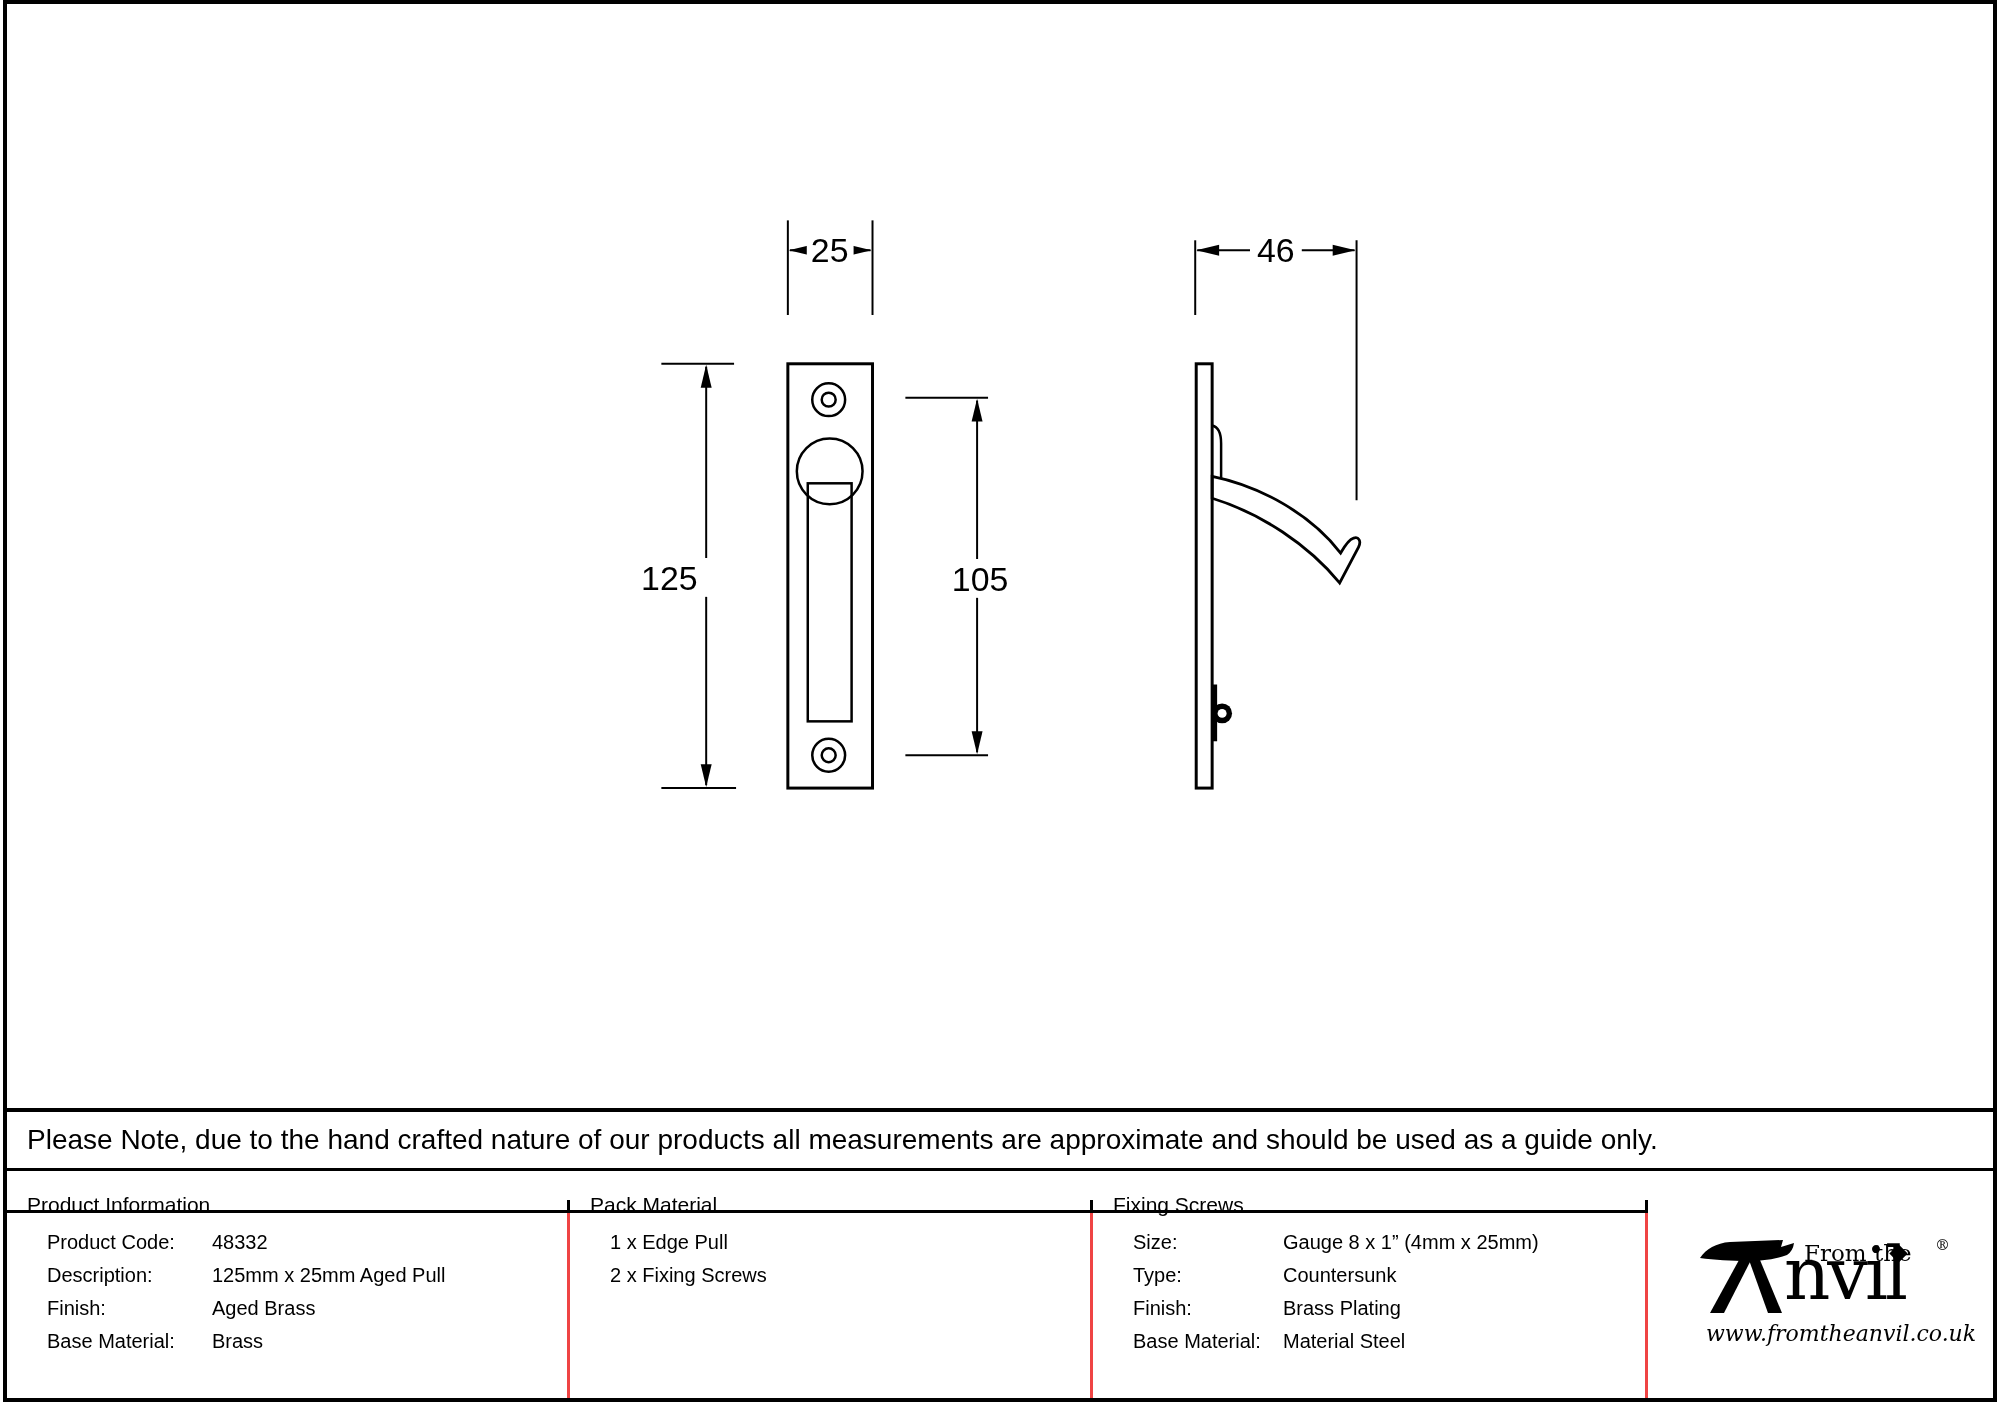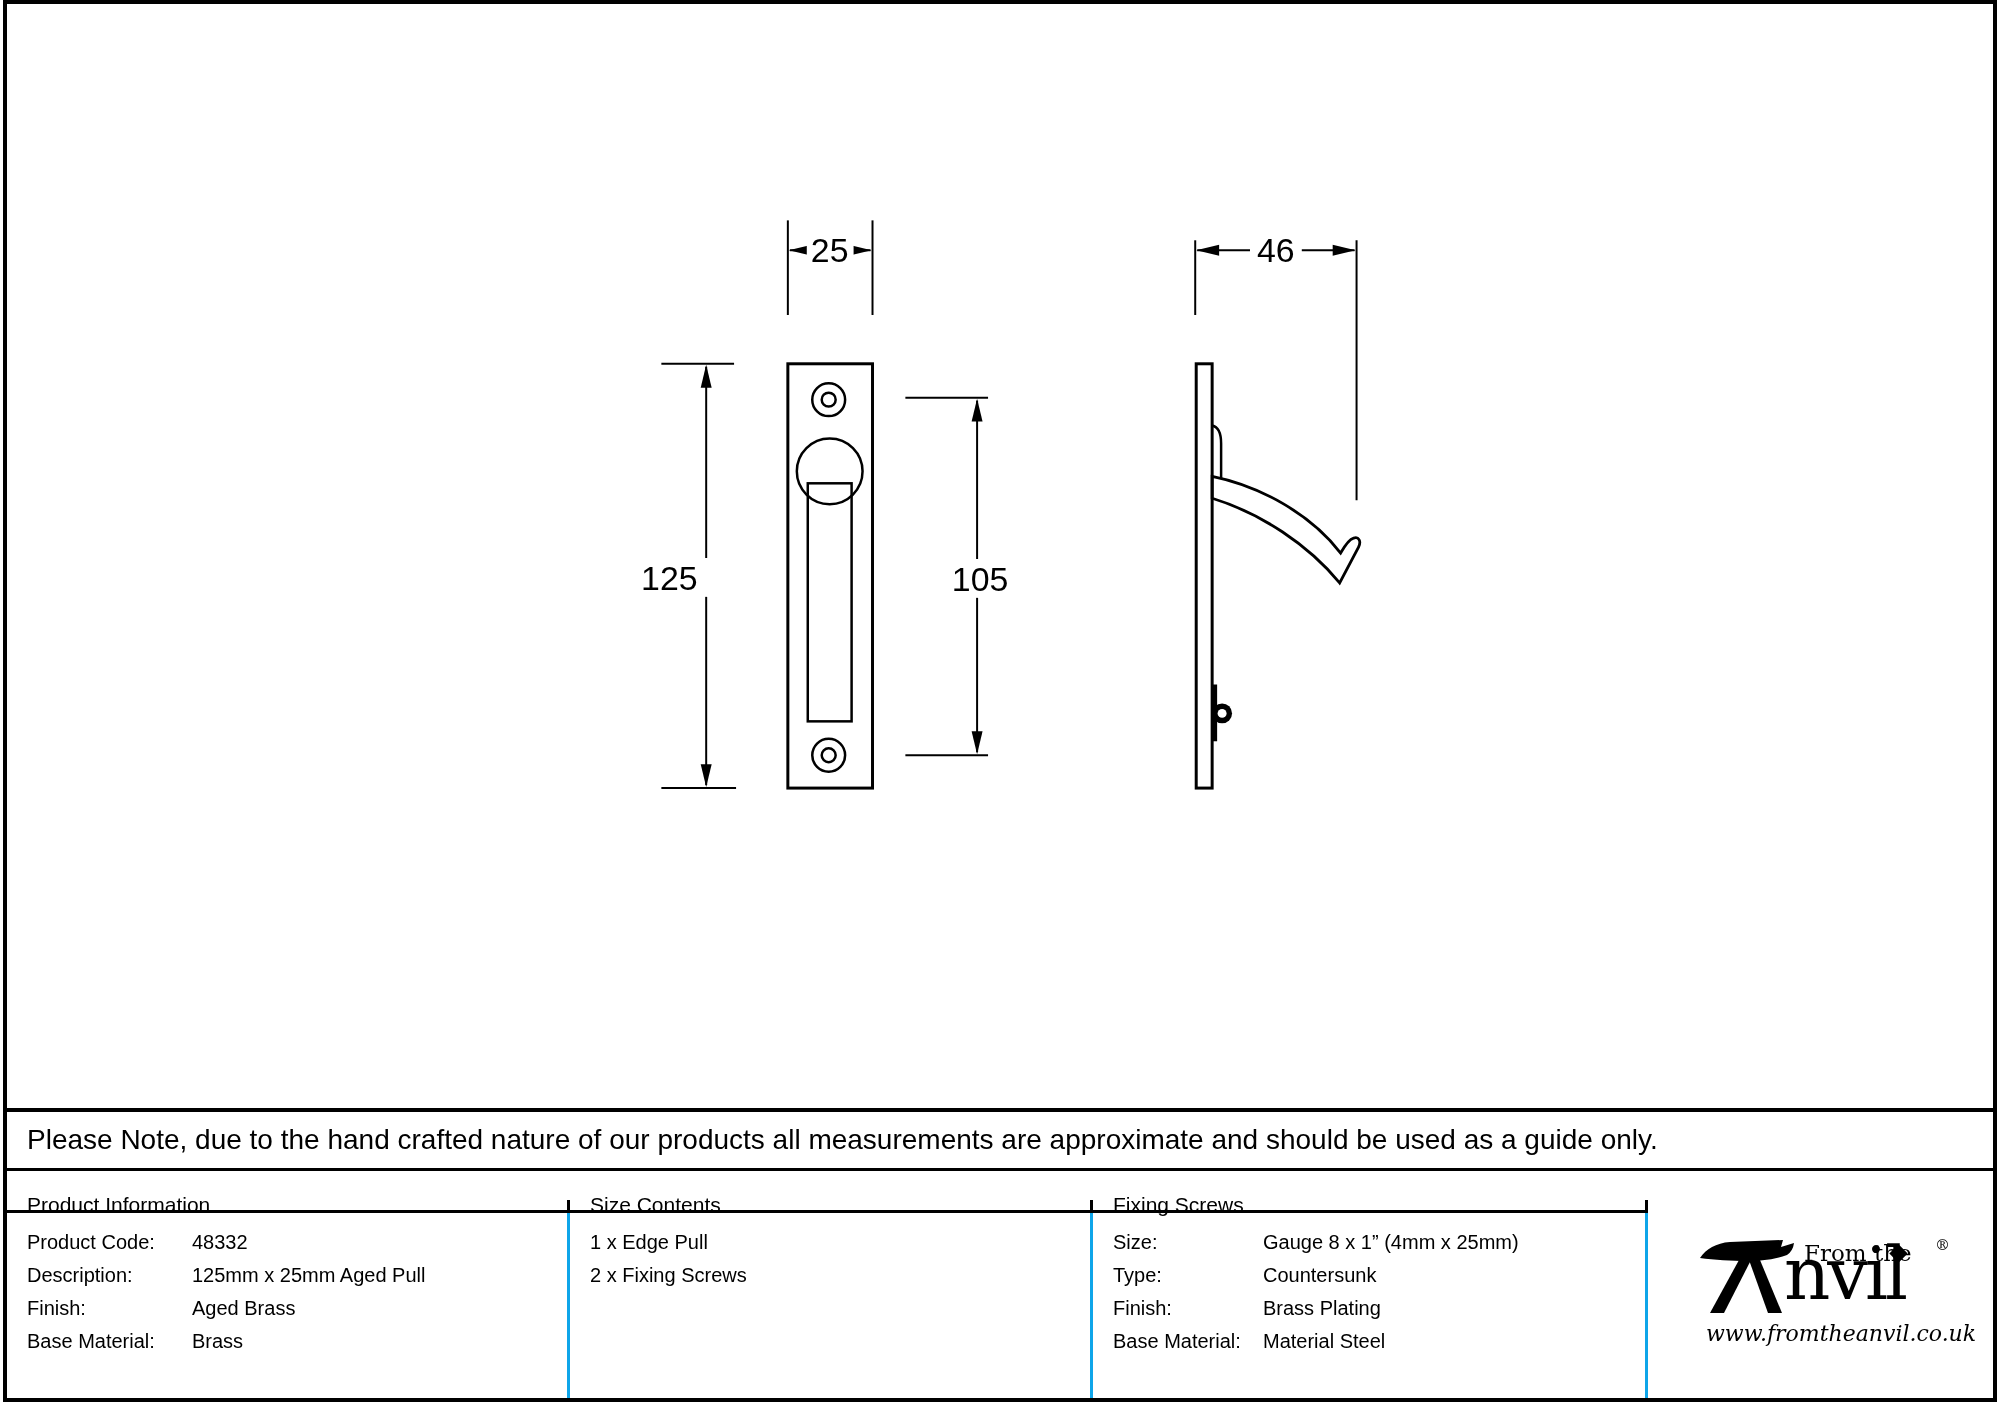--- a/index.html
+++ b/index.html
@@ -8,21 +8,21 @@
          box-sizing:border-box;display:flex;flex-direction:column;background:#fff;}
   .drawing-area{height:1096px;position:relative;margin-top:8px;}
   .drawing-area svg{position:absolute;left:0;top:0;width:100%;height:100%;}
   .dwg{stroke:#000;fill:none;}
   .dim-text{font-family:"Liberation Sans",sans-serif;font-size:34px;fill:#000;stroke:none;}
   .note-row{height:63px;box-sizing:border-box;border-top:4px solid #000;border-bottom:3px solid #000;
             display:flex;align-items:center;padding-left:20px;font-size:28px;}
   .spec-table{flex:1;display:grid;grid-template-columns:563px 523px 555px 1fr;grid-template-rows:42px 1fr;}
   .th{box-sizing:border-box;border-right:3px solid #000;border-bottom:3px solid #000;
       display:flex;align-items:center;padding-left:20px;font-size:21px;margin-top:29px;}
-  .td{box-sizing:border-box;border-right:3px solid #0ea5e9;padding:13px 8px 0 20px;font-size:20px;}
+  .td{box-sizing:border-box;border-right:3px solid #ef4444;padding:13px 8px 0 20px;font-size:20px;margin-left:20px;}
   .spec-row{display:flex;height:33px;align-items:center;}
   .spec-label{width:165px;flex:0 0 auto;}
   .fs .spec-label{width:150px;}
   .logo-cell{grid-column:4;grid-row:1/3;position:relative;}
   .logo{position:absolute;left:50px;top:60px;width:260px;height:130px;}
   .logo-anvil{position:absolute;left:0;top:8px;}
   .logo-fromthe{position:absolute;left:106px;top:9px;font-family:"DejaVu Serif",serif;font-size:23px;white-space:nowrap;}
   .logo-diamond{position:absolute;left:194px;top:16px;width:13px;height:13px;background:#000;transform:rotate(45deg);}
   .logo-main{position:absolute;left:86px;top:7px;font-family:"DejaVu Serif",serif;font-size:72px;line-height:1;letter-spacing:-3px;}
   .logo-reg{position:absolute;left:237px;top:5px;font-family:"DejaVu Serif",serif;font-size:15px;}
@@ -113,21 +113,21 @@
   <div class="note-row">
     <span>Please Note, due to the hand crafted nature of our products all measurements are approximate and should be used as a guide only.</span>
   </div>
 
   <div class="spec-table">
 
     <div class="th">
       <span>Product Information</span>
     </div>
     <div class="th">
-      <span>Size Contents</span>
+      <span>Pack Material</span>
     </div>
     <div class="th">
       <span>Fixing Screws</span>
     </div>
 
     <div class="logo-cell">
       <div class="logo">
         <svg class="logo-anvil" width="100" height="85" viewBox="0 0 100 85">
           <path d="M 2 19 C 8 10, 18 4, 32 3 L 85 1 L 83 8 L 96 4 Q 95 12 89 16 C 75 21, 60 22, 49 22 C 34 22, 16 21, 2 19 Z" fill="#000"></path>
           <polygon points="41,21 53,21 26,74 12,74" fill="#000"></polygon>

